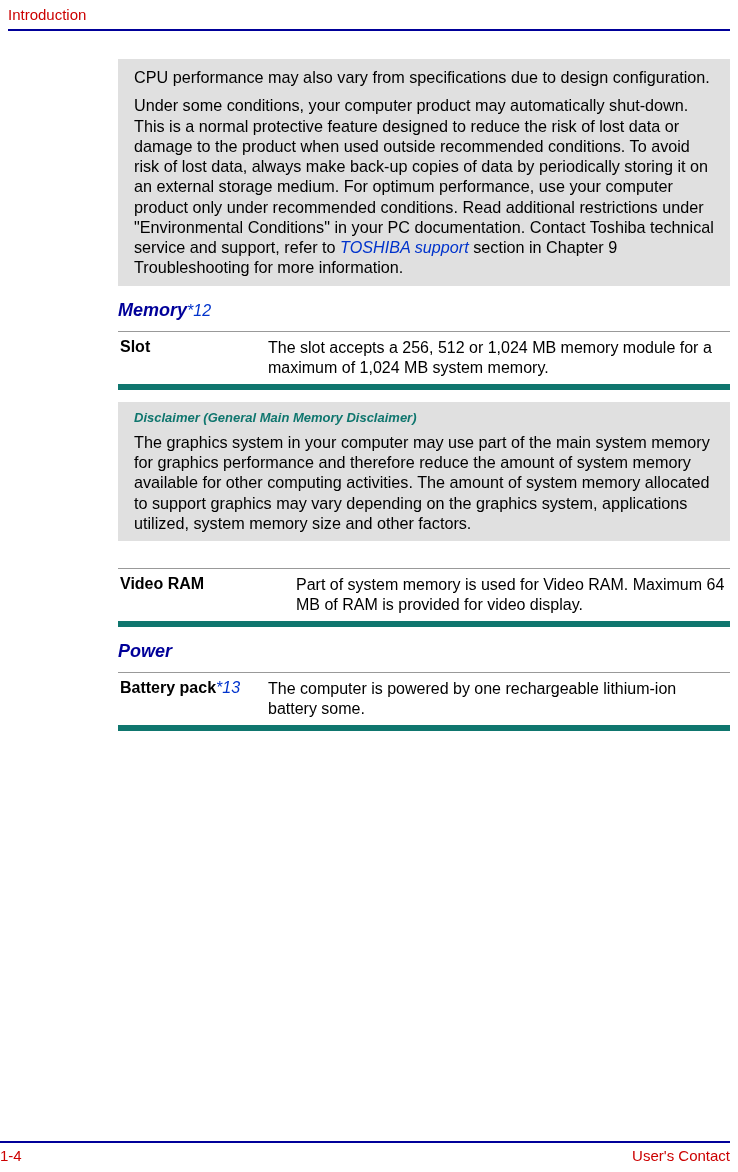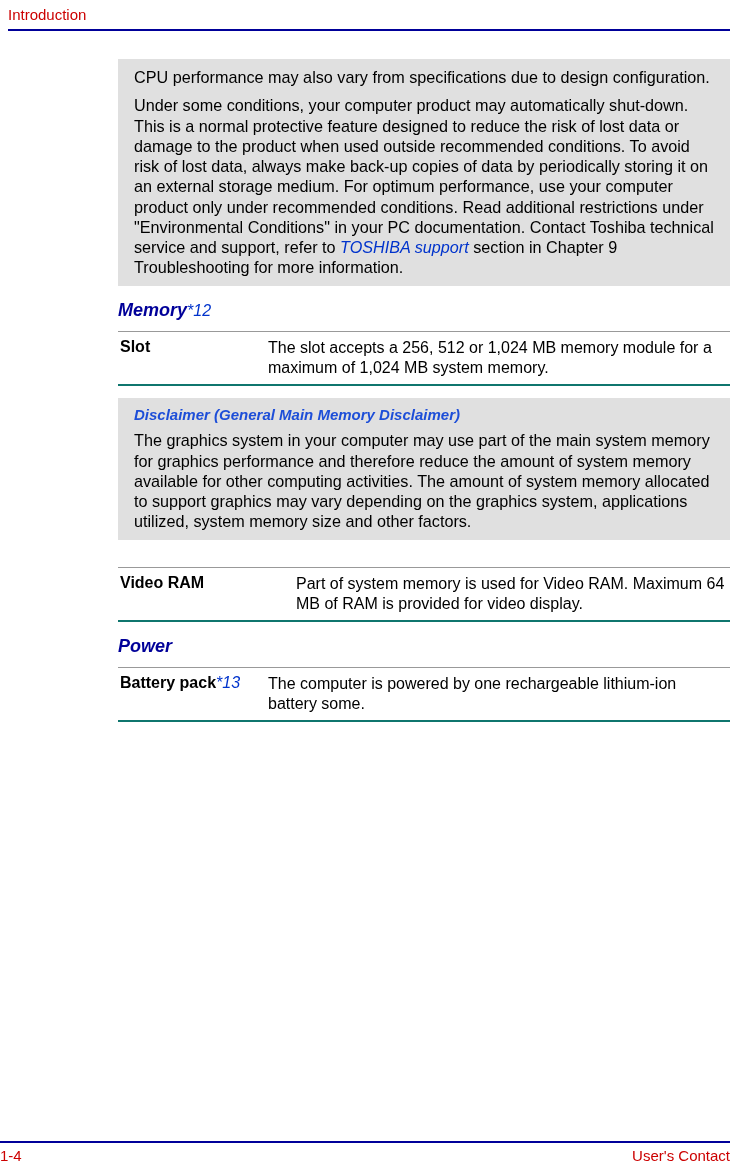--- a/index.html
+++ b/index.html
@@ -29,41 +29,41 @@
     line-height: 1.25;
     color: #000;
   }
   .gray-box .link {
     color: #0033cc;
     font-style: italic;
   }
   .gray-box .disclaimer-title {
     font-weight: bold;
     font-style: italic;
-    color: #1d4ed8;
-    font-size: 15px;
+    color: #0f766e;
+    font-size: 13px;
     margin-bottom: 6px;
   }
   .section-heading {
     color: #000099;
     font-weight: bold;
     font-style: italic;
     font-size: 18px;
     margin: 14px 0 10px 0;
   }
   .section-heading .note-ref {
     color: #0033cc;
     font-style: italic;
     font-weight: normal;
     font-size: 16px;
   }
   .spec-row {
     display: flex;
     border-top: 1px solid #999;
-    border-bottom: 2px solid #0f766e;
+    border-bottom: 6px solid #0f766e;
     padding: 6px 0;
     margin-bottom: 12px;
   }
   .spec-label {
     width: 150px;
     flex-shrink: 0;
     font-weight: bold;
     font-size: 16px;
     padding-left: 2px;
   }

